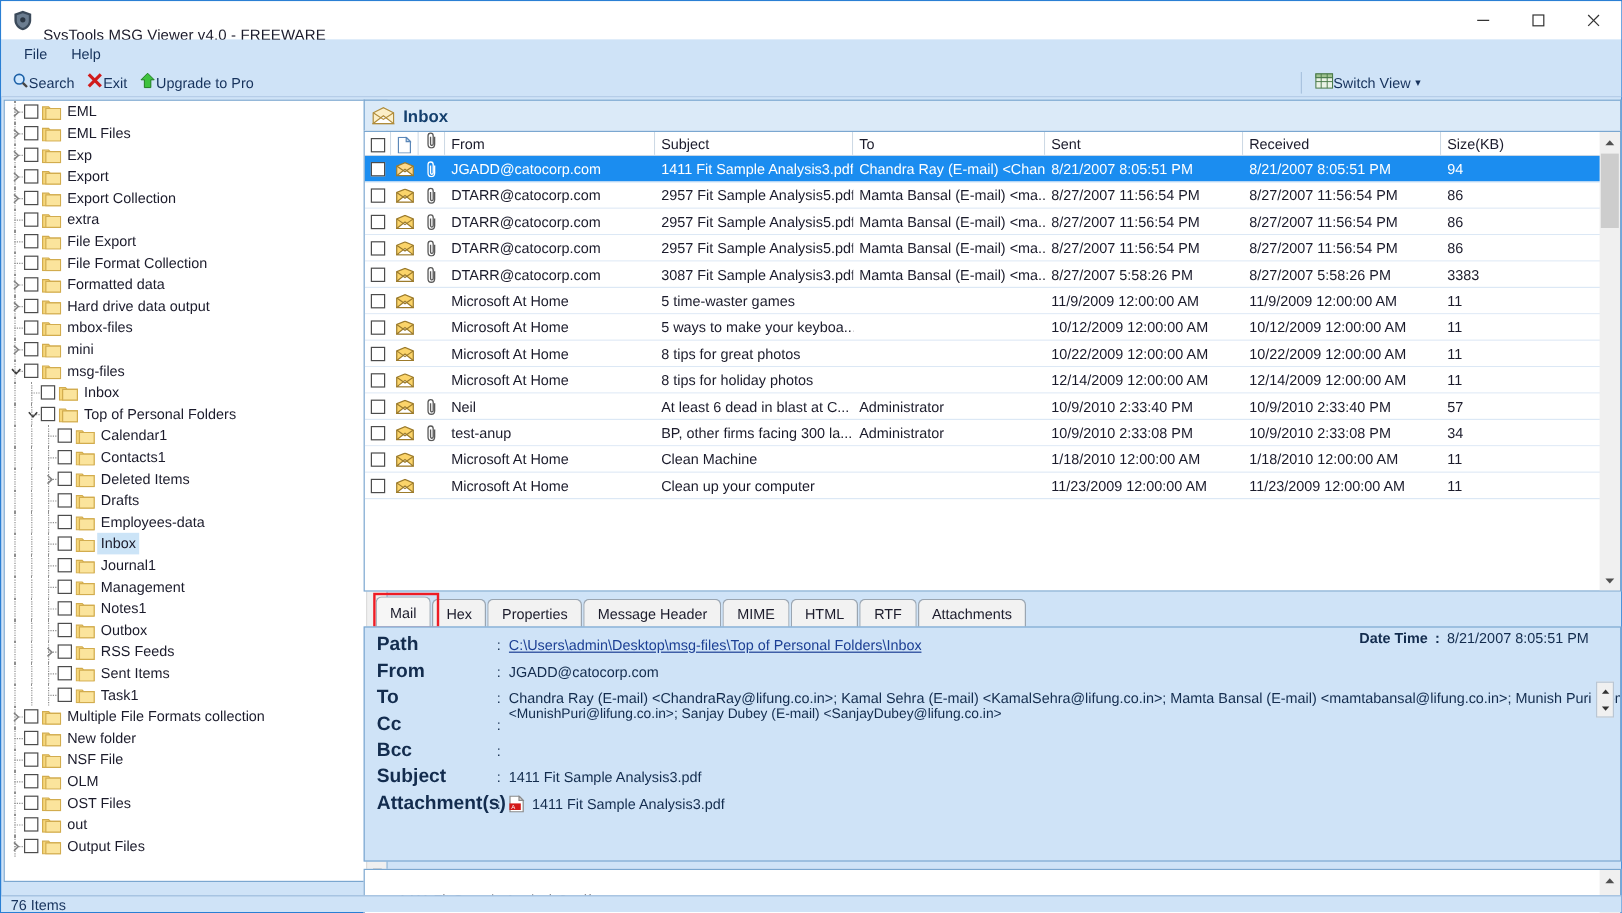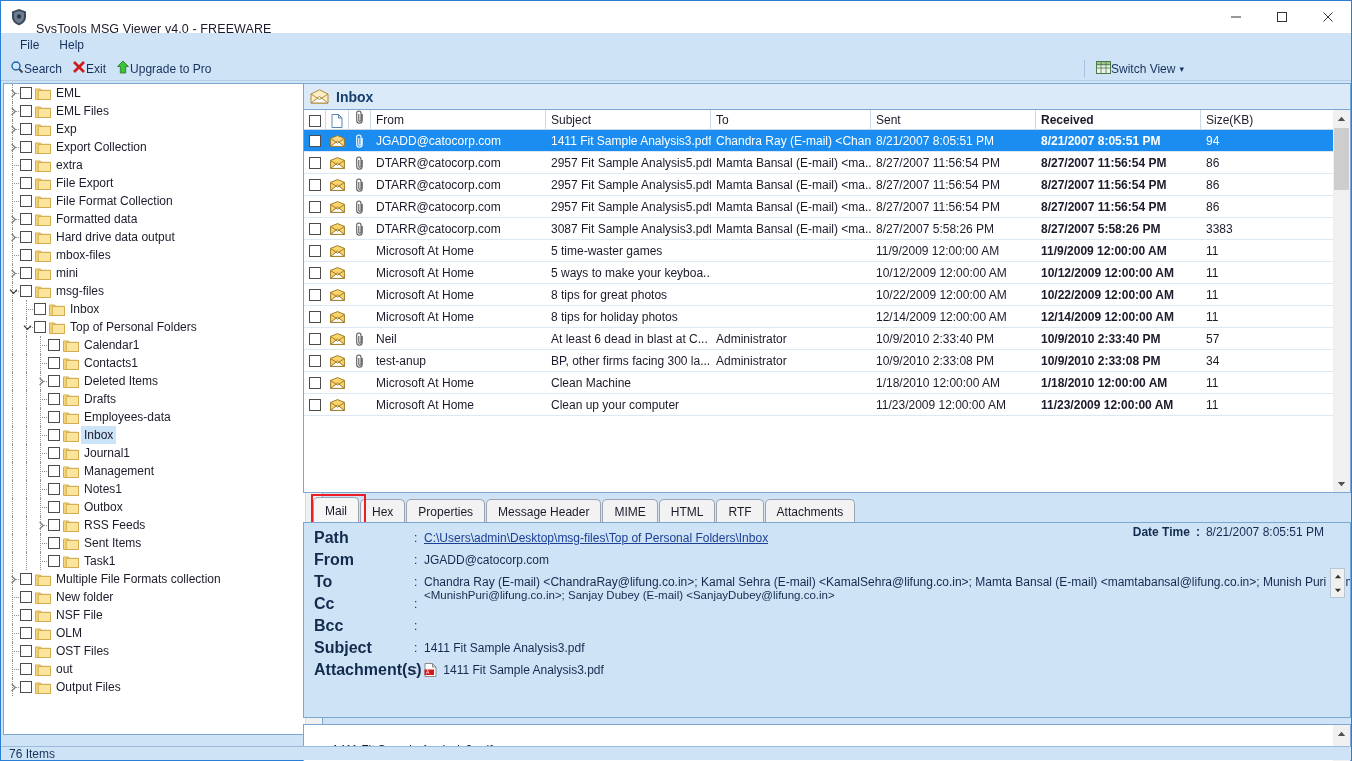--- a/index.html
+++ b/index.html
@@ -138,21 +138,21 @@
   .row.sel { background:#1b8df0; }
   .row.sel .cell { color:#fff; }
   .cell { font-size:12px; color:#1b1b2b; padding-left:5px; white-space:nowrap; overflow:hidden; }
   .c-chk { width:22px; flex:0 0 22px; display:flex; align-items:center; justify-content:center; }
   .c-env { width:23px; flex:0 0 23px; display:flex; align-items:center; justify-content:center; }
   .c-clip { width:22px; flex:0 0 22px; display:flex; align-items:center; justify-content:center; }
   .c-from { width:175px; flex:0 0 175px; }
   .c-subj { width:165px; flex:0 0 165px; }
   .c-to { width:160px; flex:0 0 160px; }
   .c-sent { width:165px; flex:0 0 165px; }
-  .c-recv { width:165px; flex:0 0 165px;font-weight:bold; }
+  .c-recv { width:165px; flex:0 0 165px; }
   .c-size { width:140px; flex:0 0 140px; }
 
   .list-vscroll {
     position:absolute; right:0; top:0; width:17px; bottom:0;
     background:#f0f0f0;
   }
 
   
   .tabs {
     position:absolute; left:0; top:412px; width:1048px; height:28px;
@@ -362,20 +362,37 @@
               </svg>
             </span>
           </span>
           <span class="cb"></span>
           <span class="folder">
             <svg width="16" height="13" viewBox="0 0 16 13">
               <path d="M0.5 2 H5.5 L6.8 3.4 H15.5 V12.5 H0.5 Z" fill="#f7d77b" stroke="#d2ac4e"></path>
               <path d="M3.2 3.4 H15.5 V12.5 H3.2 Z" fill="#fbe49c" stroke="#d2ac4e"></path>
             </svg>
           </span>
+          <span class="tree-label">Export</span>
+        </div>
+        <div class="tree-row">
+          <span class="tw guide elbow">
+            <span class="chev">
+              <svg width="9" height="9" viewBox="0 0 9 9">
+                <path d="M2.6 1 L6.3 4.5 L2.6 8" fill="none" stroke="#808080" stroke-width="1.3"></path>
+              </svg>
+            </span>
+          </span>
+          <span class="cb"></span>
+          <span class="folder">
+            <svg width="16" height="13" viewBox="0 0 16 13">
+              <path d="M0.5 2 H5.5 L6.8 3.4 H15.5 V12.5 H0.5 Z" fill="#f7d77b" stroke="#d2ac4e"></path>
+              <path d="M3.2 3.4 H15.5 V12.5 H3.2 Z" fill="#fbe49c" stroke="#d2ac4e"></path>
+            </svg>
+          </span>
           <span class="tree-label">Export Collection</span>
         </div>
         <div class="tree-row">
           <span class="tw guide elbow"></span>
           <span class="cb"></span>
           <span class="folder">
             <svg width="16" height="13" viewBox="0 0 16 13">
               <path d="M0.5 2 H5.5 L6.8 3.4 H15.5 V12.5 H0.5 Z" fill="#f7d77b" stroke="#d2ac4e"></path>
               <path d="M3.2 3.4 H15.5 V12.5 H3.2 Z" fill="#fbe49c" stroke="#d2ac4e"></path>
             </svg>

